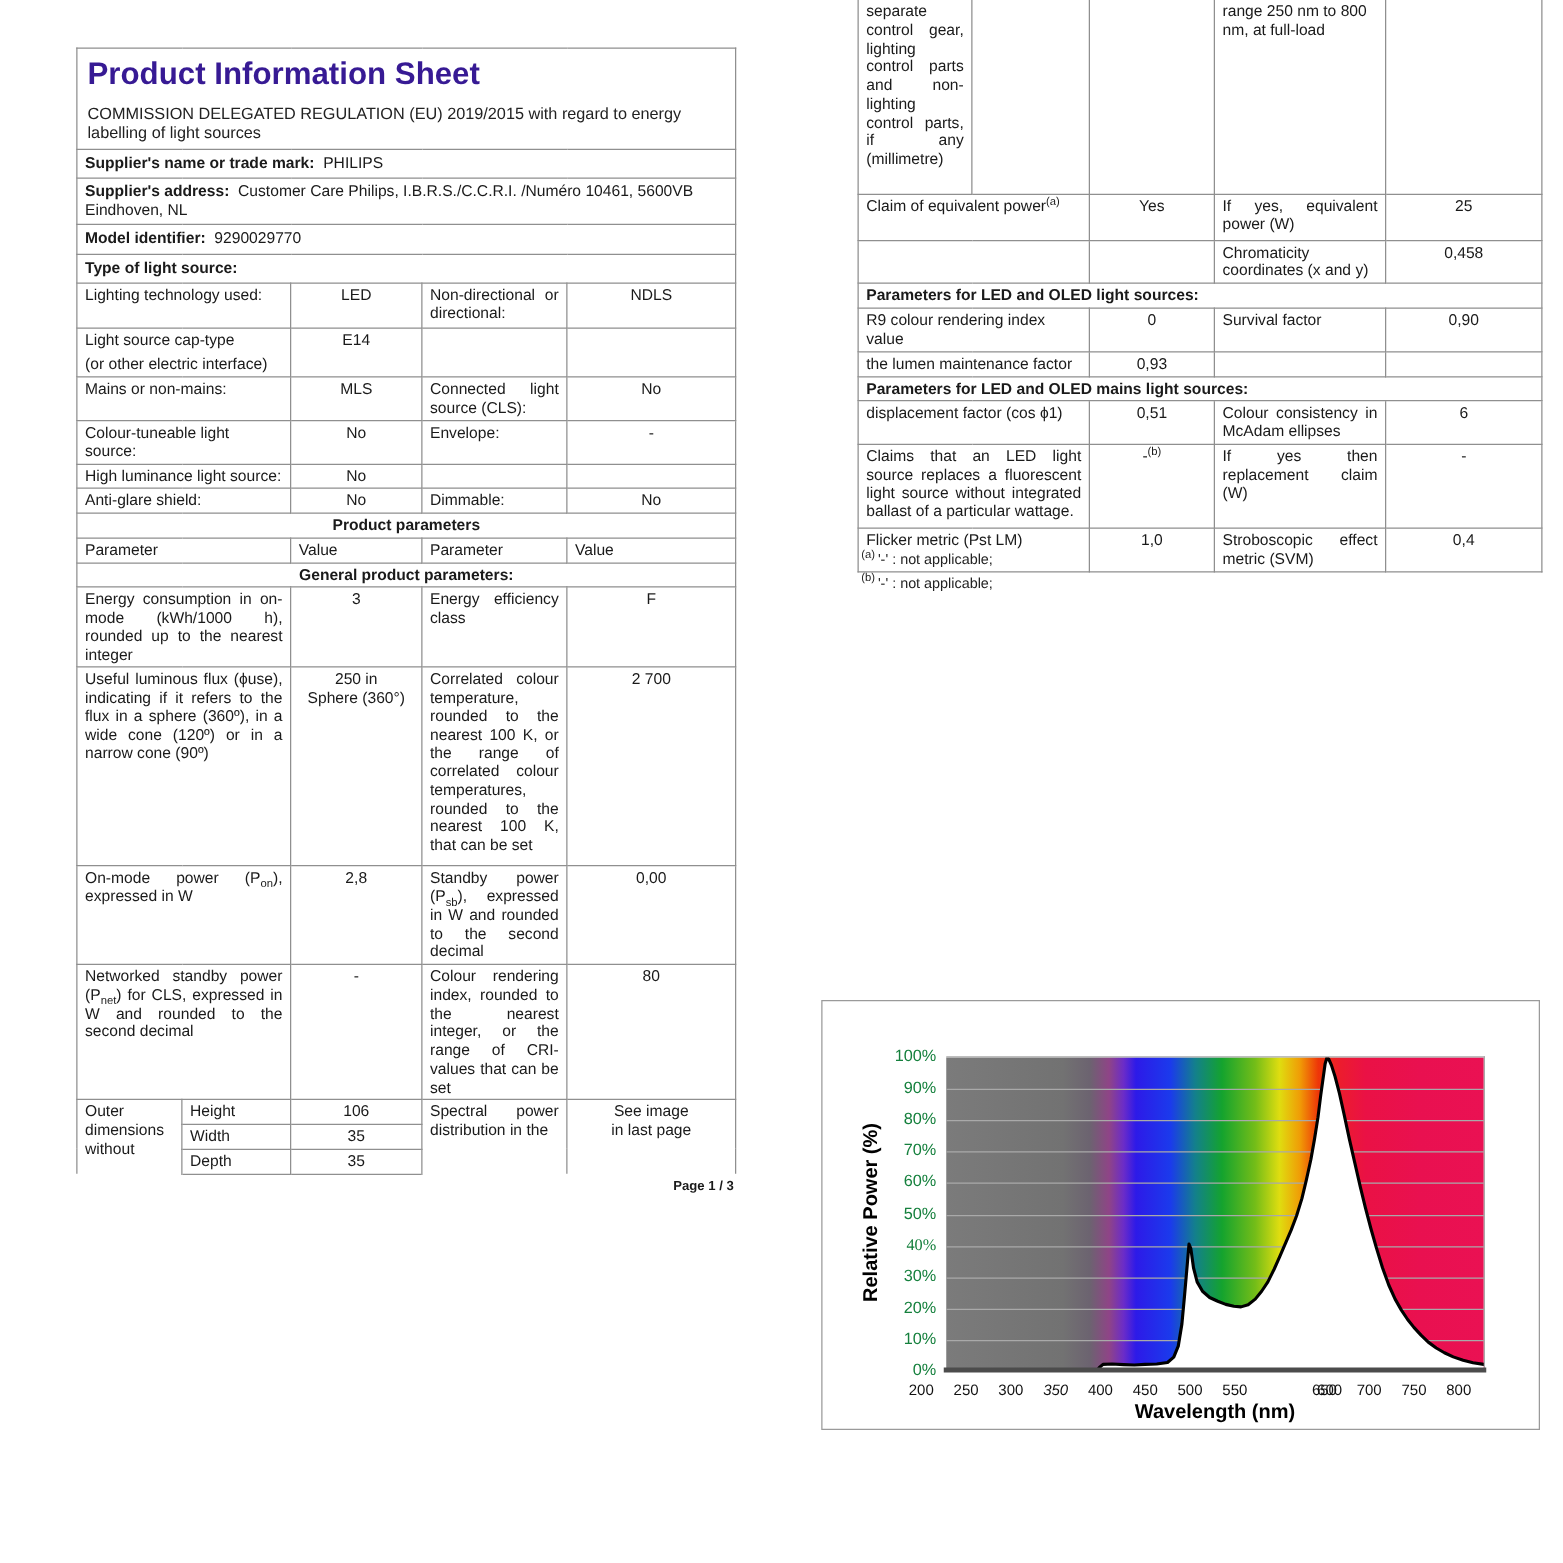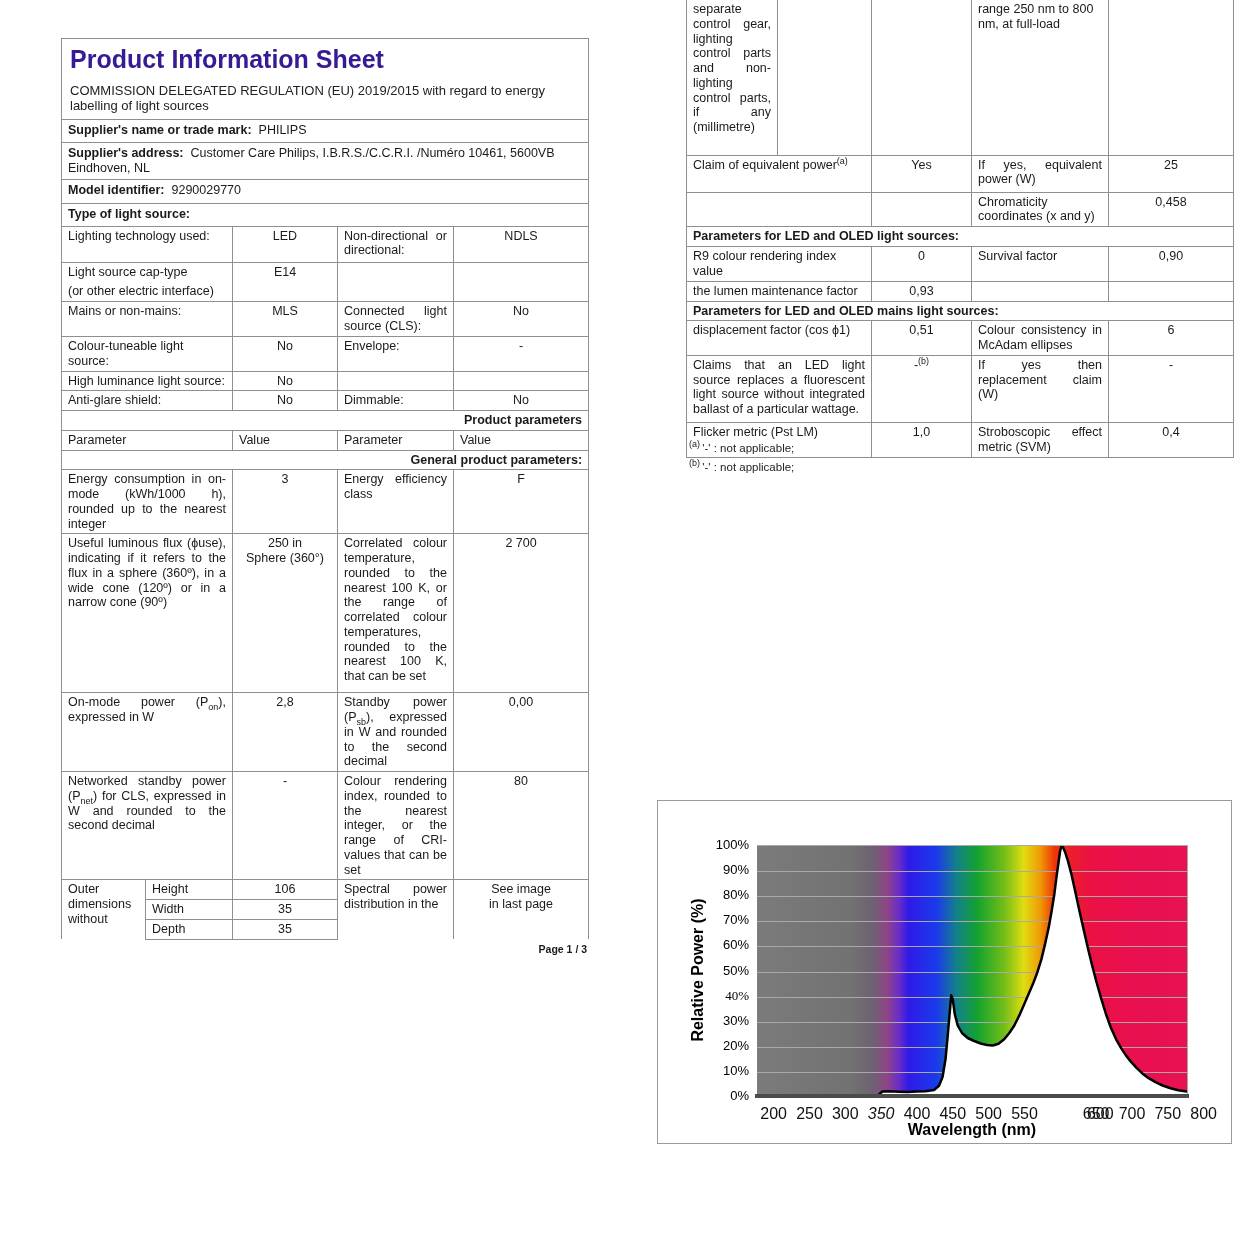--- a/index.html
+++ b/index.html
@@ -3,21 +3,21 @@
 <meta charset="utf-8">
 <style>
   html,body{margin:0;padding:0;background:#ffffff;}
   #page{position:relative;width:1250px;height:1250px;background:#ffffff;
         font-family:"Liberation Sans",sans-serif;color:#1a1a1a;font-size:12.5px;line-height:1.18;}
   table{border-collapse:collapse;table-layout:fixed;}
   td{border:1px solid #8f8f8f;vertical-align:top;padding:2px 6px;overflow:hidden;}
   .just{text-align:justify;}
   .val{text-align:center;}
   .bold{font-weight:bold;}
-  .center{text-align:right;}
+  .center{text-align:center;}
   sub,sup{font-size:9px;line-height:0;}
   
   #left-wrap{position:absolute;left:61px;top:38px;}
   #left-table{width:527px;}
   #title-cell{padding:4px 12px 6px 8px;}
   #doc-title{font-size:25px;font-weight:bold;letter-spacing:0px;margin:2px 0 8px 0;}
   #doc-subtitle{font-size:13px;color:#222;}
   .kvline{padding:3px 6px;}
   .kv-val{font-weight:normal;}
   .open-bottom{border-bottom:none !important;}
@@ -26,22 +26,22 @@
   #right-wrap{position:absolute;left:686px;top:0px;}
   #right-table{width:547px;}
   tr.cut td{border-top:none !important;}
   #footnotes{position:absolute;left:689px;top:442px;font-size:11.5px;color:#222;}
   #footnotes div{margin-bottom:5px;}
   
   #chart-box{position:absolute;left:657px;top:800px;width:573px;height:342px;border:1px solid #9a9a9a;background:#fff;}
   #spd-plot{position:absolute;left:99px;top:44px;width:430px;height:251px;border-top:1px solid #a9a9a9;border-right:1px solid #a9a9a9;}
   #spd-plot svg{position:absolute;left:0;top:0;width:100%;height:100%;}
   .gridline{position:absolute;left:0;width:100%;height:1px;}
-  .ytick{position:absolute;width:91px;text-align:right;font-size:13px;color:#000000;}
-  .xtick{position:absolute;width:60px;margin-left:-30px;text-align:right;font-size:16px;color:#111;}
+  .ytick{position:absolute;width:91px;text-align:right;font-size:13px;color:#15803d;}
+  .xtick{position:absolute;width:60px;margin-left:-30px;text-align:left;font-size:12px;color:#111;}
   #spd-axisline{position:absolute;}
   #spd-xlabel{position:absolute;left:99px;top:320px;width:430px;text-align:center;font-weight:bold;font-size:16px;color:#000;}
   #spd-ylabel{position:absolute;left:40px;top:169px;transform:translate(-50%,-50%) rotate(-90deg);white-space:nowrap;font-weight:bold;font-size:16px;color:#000;}
 </style>
 </head>
 <body>
 
 <div id="page">
 
   <div id="left-wrap">

